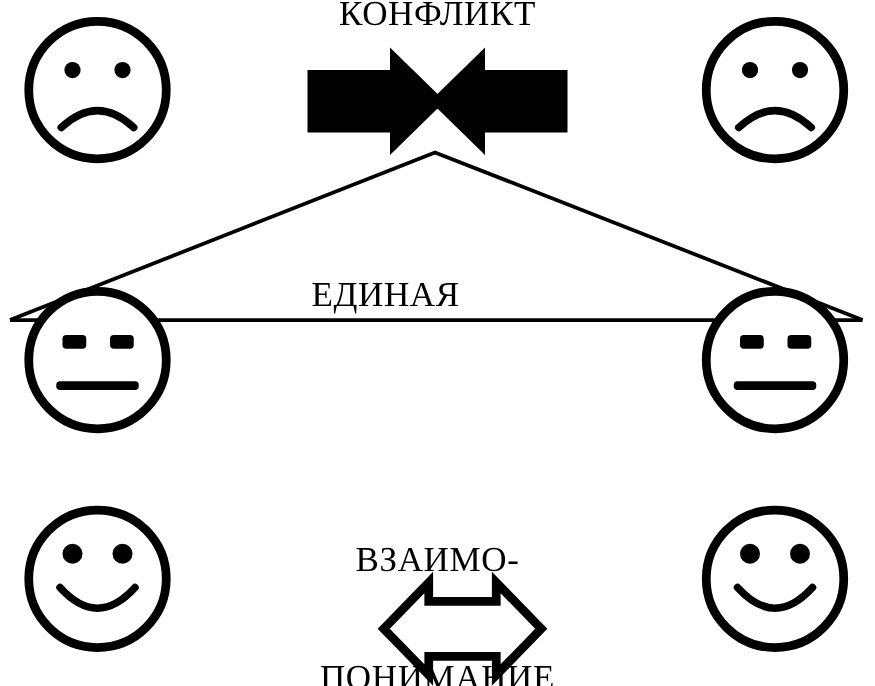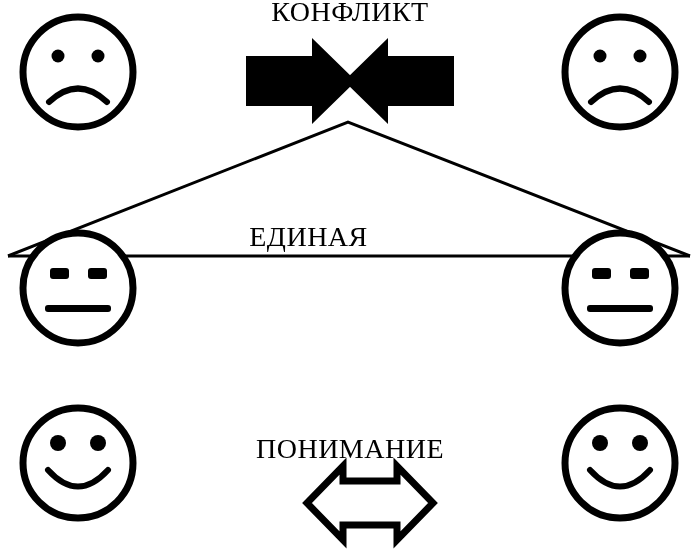--- a/index.html
+++ b/index.html
@@ -123,16 +123,17 @@
     </g>
   </svg>
 
   <div class="label" id="label-conflict">КОНФЛИКТ</div>
 
   <div class="label" id="label-unified">
     <div>ЕДИНАЯ</div>
   </div>
 
   <div class="label" id="label-understanding">
+    <div>ВЗАИМО-</div>
     <div>ПОНИМАНИЕ</div>
   </div>
 
 </div>
 
 </body></html>

